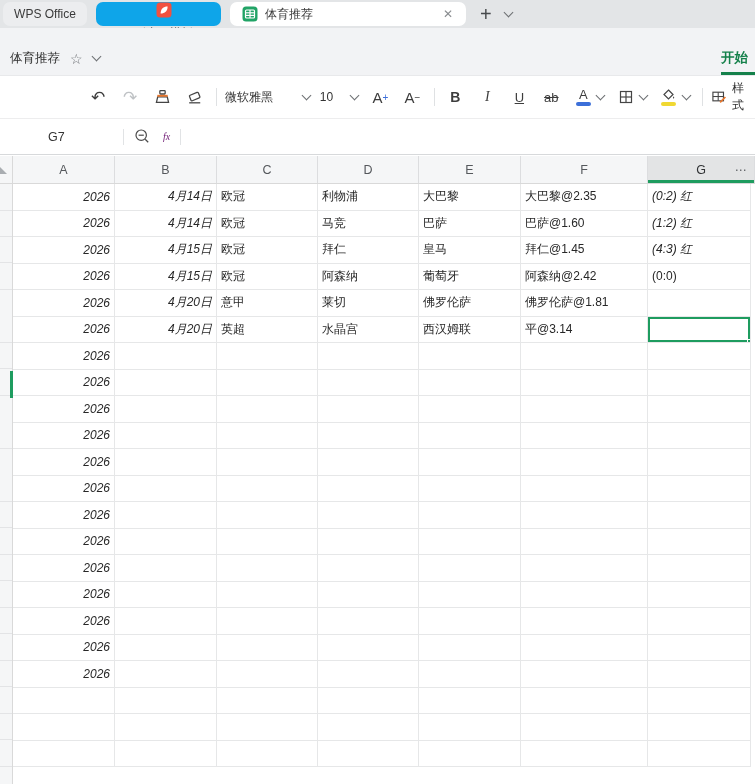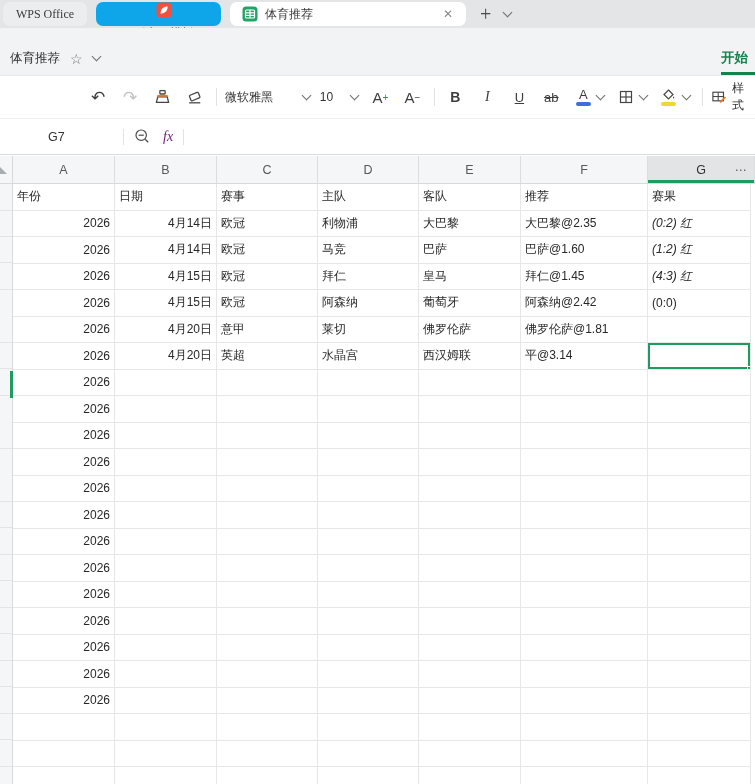--- a/index.html
+++ b/index.html
@@ -2,21 +2,21 @@
 <html><head>
 <meta charset="utf-8">
 <style>
   html,body{margin:0;padding:0;}
   body{
     width:755px;height:784px;overflow:hidden;background:#fff;
     font-family:"Liberation Sans","DejaVu Sans",sans-serif;
     -webkit-font-smoothing:antialiased;position:relative;font-size:12px;color:#272727;
   }
   
-  .tabbar{height:28px;background:#e3e5e7;display:flex;align-items:center;padding-left:3px;box-sizing:border-box;font-family:Liberation Serif, serif;}
+  .tabbar{height:28px;background:#e3e5e7;display:flex;align-items:center;padding-left:3px;box-sizing:border-box;}
   .tab{height:24px;border-radius:7px;display:flex;align-items:center;font-size:12px;color:#3a3a3a;box-sizing:border-box;cursor:default;}
   .tab-wps{width:84px;justify-content:center;background:#ecedef;}
   .tab-docer{width:125px;background:#0ea5e9;padding-left:10px;gap:7px;margin-left:9px;flex-direction:column;}
   .tab-active{width:236px;background:#ffffff;margin-left:9px;padding-left:12px;gap:7px;position:relative;}
   .tab-ico{width:16px;height:16px;flex:0 0 16px;}
   .tab-close{position:absolute;right:10px;top:4px;width:16px;height:16px;color:#8a8d90;font-size:12px;line-height:16px;text-align:center;}
   .newtab{margin-left:14px;font-size:20px;color:#474a4d;font-weight:400;line-height:20px;}
   .chev{display:inline-block;width:6px;height:6px;border-right:1.4px solid #6c6f72;border-bottom:1.4px solid #6c6f72;transform:rotate(45deg);margin-top:-4px;}
   .tabbar .chev{margin-left:13px;}
   
@@ -39,36 +39,36 @@
   .strk{text-decoration:line-through;font-size:13px;}
   .colorbtn{display:flex;flex-direction:column;align-items:center;line-height:11px;}
   .colorbtn .bar{width:15px;height:4px;border-radius:2px;margin-top:2px;}
   .wchev{margin-left:2px;margin-right:10px;}
   .stylegrp{display:flex;align-items:center;gap:5px;color:#333;}
   
   .formulabar{height:36px;border-bottom:1px solid #d7d9db;display:flex;align-items:center;box-sizing:border-box;background:#fff;padding-left:20px;}
   .namebox{width:103px;box-sizing:border-box;padding-left:28px;color:#333;font-size:12.5px;}
   .fsep{width:1px;height:16px;background:#e1e3e5;}
   .fbtn{margin:0 10px;display:flex;align-items:center;color:#4a4a4a;}
-  .fx{font-style:italic;font-family:"Liberation Serif","DejaVu Serif",serif;font-size:14px;color:#701a75;}
+  .fx{font-style:italic;font-family:"Liberation Serif","DejaVu Serif",serif;font-size:10px;color:#701a75;}
   .finput{flex:1;height:100%;}
   
   .sheet{position:absolute;left:0;top:156px;width:755px;bottom:0;background:#fff;}
   .corner{position:absolute;left:0;top:0;width:13px;height:28px;background:#f5f6f7;border-right:1px solid #d9d9d9;border-bottom:1px solid #d9d9d9;box-sizing:border-box;overflow:hidden;}
   .corner .tri{position:absolute;left:-4px;top:7px;width:0;height:0;border-bottom:11px solid #a9adb1;border-right:11px solid transparent;}
   .colheads{position:absolute;left:13px;top:0;right:0;height:28px;display:flex;background:#f5f6f7;border-bottom:1px solid #d9d9d9;box-sizing:border-box;}
   .colhead{height:27px;box-sizing:border-box;border-right:1px solid #dcdddf;display:flex;align-items:center;justify-content:center;font-size:12.5px;color:#55585c;position:relative;}
   .colhead.sel{background:#e3e4e5;box-shadow:inset 0 -3px 0 #1e9c5f;color:#2f3133;}
   .morecols{position:absolute;right:6px;top:4px;letter-spacing:1px;color:#55585c;}
   .rowstrip{position:absolute;left:0;top:28px;width:13px;bottom:0;background:#f5f6f7;border-right:1px solid #d9d9d9;box-sizing:border-box;background-image:repeating-linear-gradient(to bottom,transparent 0,transparent 25.5px,#e3e4e6 25.5px,#e3e4e6 26.5px);}
   .rowsel{position:absolute;left:10px;top:187px;width:3px;height:26.5px;background:#1e9c5f;}
   .gridwrap{position:absolute;left:13px;top:28px;right:0;bottom:0;overflow:hidden;}
   table.grid{border-collapse:separate;border-spacing:0;table-layout:fixed;width:738px;}
   table.grid td{height:26.5px;box-sizing:border-box;border-right:1px solid #e6e7e8;border-bottom:1px solid #e6e7e8;padding:0 4px;font-size:12px;color:#272727;white-space:nowrap;overflow:hidden;vertical-align:middle;}
-  td.num{text-align:right;padding-right:7px;}
+  td.num{text-align:right;padding-right:7px;font-style:italic;}
   td.red{color:#ff1f1f;padding-left:10px;font-style:italic;}
   td.selcell{position:relative;box-shadow:inset 0 0 0 2px #1e9c5f;}
   .fillhandle{position:absolute;right:-3px;bottom:-3px;width:6px;height:6px;background:#1e9c5f;border:1px solid #fff;box-sizing:border-box;}
 </style>
 </head>
 <body>
 
 <div class="tabbar">
   <div class="tab tab-wps">
     <span>WPS Office</span>
@@ -216,29 +216,20 @@
           <col style="width: 102px;">
           <col style="width: 102px;">
           <col style="width: 101px;">
           <col style="width: 101px;">
           <col style="width: 102px;">
           <col style="width: 127px;">
           <col style="width: 103px;">
         </colgroup>
       <tbody id="grid-body">
           <tr>
-            <td>年份</td>
-            <td>日期</td>
-            <td>赛事</td>
-            <td>主队</td>
-            <td>客队</td>
-            <td>推荐</td>
-            <td>赛果</td>
-          </tr>
-          <tr>
             <td class="num">2026</td>
             <td class="num">4月14日</td>
             <td>欧冠</td>
             <td>利物浦</td>
             <td>大巴黎</td>
             <td>大巴黎@2.35</td>
             <td class="red">(0:2) 红</td>
           </tr>
           <tr>
             <td class="num">2026</td>

